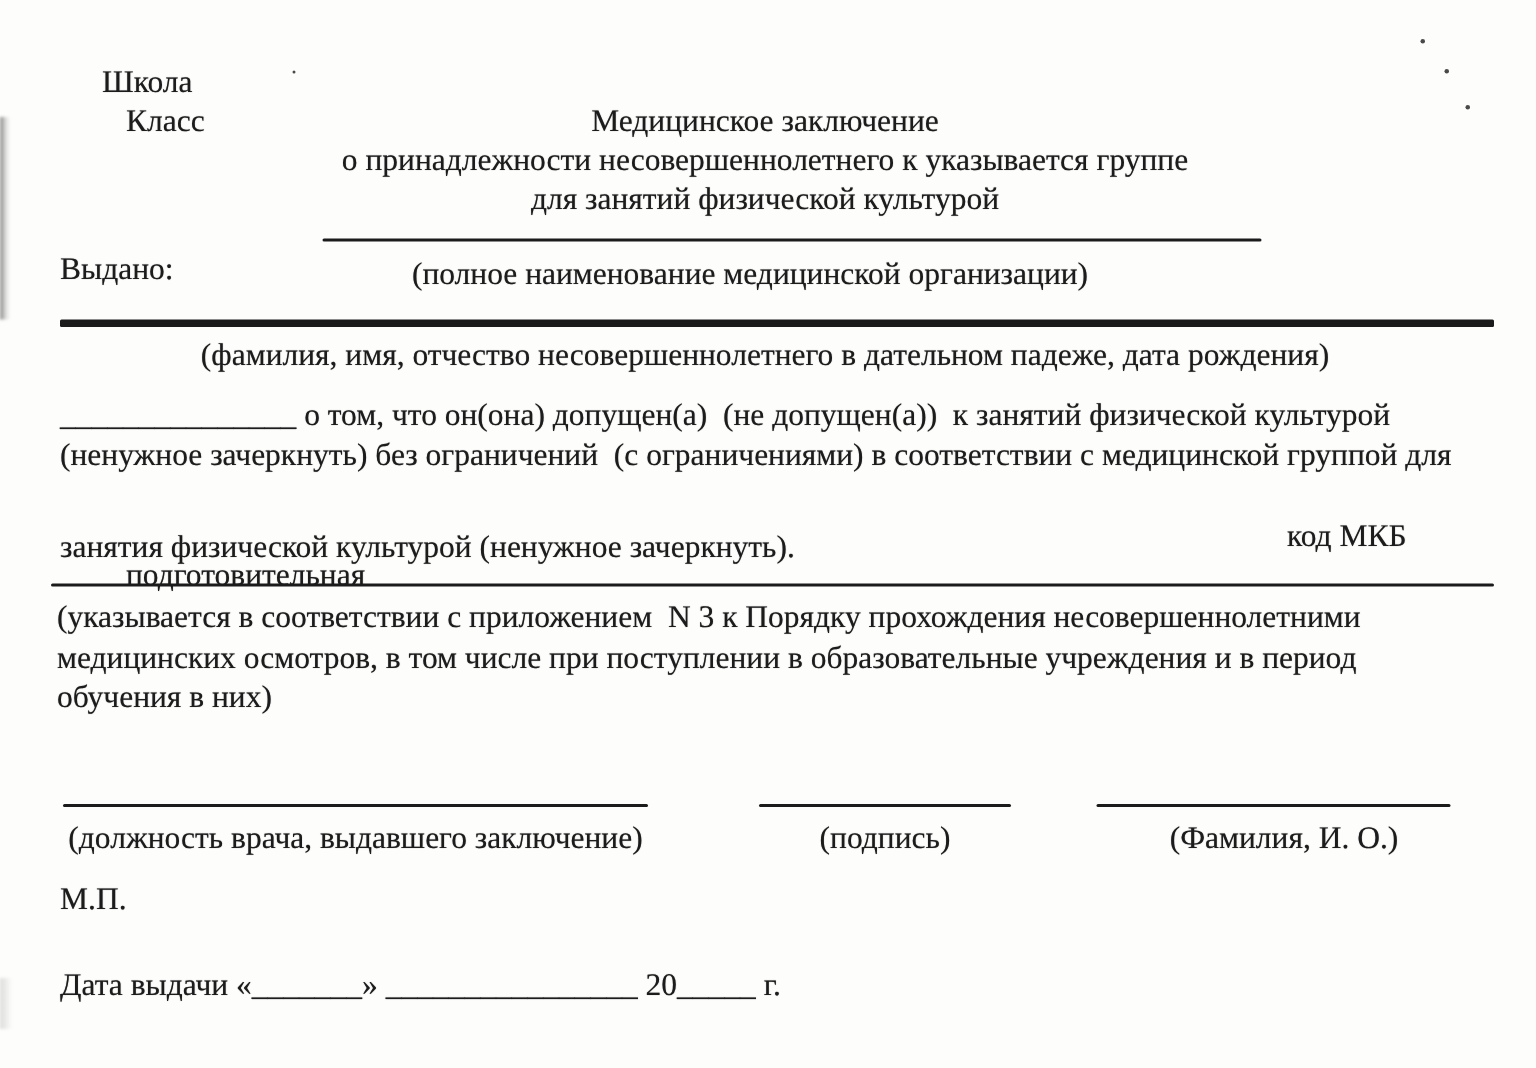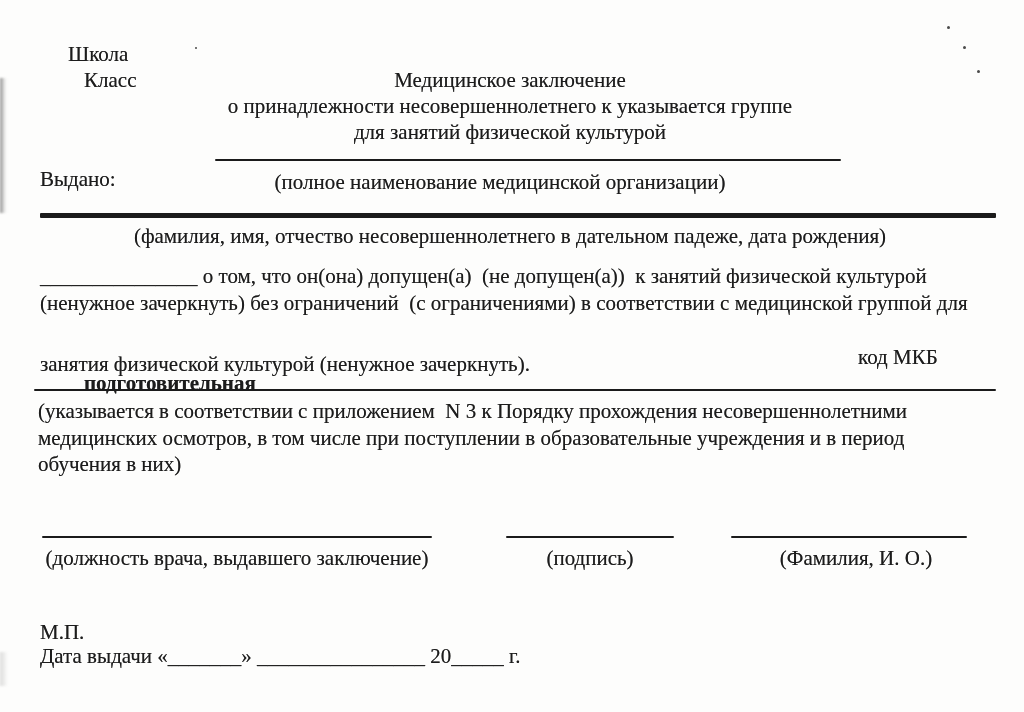--- a/index.html
+++ b/index.html
@@ -7,21 +7,21 @@
     position:relative;width:1024px;height:712px;overflow:hidden;
     background:#fdfdfc;
     font-family:"Liberation Serif","DejaVu Serif",serif;
     color:#1c1c1c;
   }
   .t{
     position:absolute;font-size:21px;line-height:24px;white-space:pre;
     text-shadow:0 0 0.6px rgba(25,25,25,.6);
   }
   .ctr{left:0;width:1020px;text-align:center;}
-  .b{font-weight:bold;}
+  .b{font-weight:normal;}
   .rule{position:absolute;background:#1b1b1b;border-radius:1px;}
   .speck{position:absolute;background:#4a4a4a;border-radius:50%;}
   .edge-shadow{
     position:absolute;left:0;top:78px;width:7px;height:135px;
     background:linear-gradient(to right,rgba(40,40,40,.55),rgba(120,120,120,.18) 60%,rgba(160,160,160,0));
     filter:blur(1px);
   }
   .edge-smudge{
     position:absolute;left:0;top:652px;width:8px;height:34px;
     background:linear-gradient(to right,rgba(120,120,120,.25),rgba(170,170,170,0));
@@ -69,16 +69,16 @@
   <div class="t" style="left:38px;top:452px;">обучения в них)</div>
 
   <div class="rule" style="left:42px;top:536px;width:390px;height:2px;"></div>
   <div class="rule" style="left:506px;top:536px;width:168px;height:2px;"></div>
   <div class="rule" style="left:731px;top:536px;width:236px;height:2px;"></div>
 
   <div class="t" style="left:20px;top:546px;width:434px;text-align:center;">(должность врача, выдавшего заключение)</div>
   <div class="t" style="left:506px;top:546px;width:168px;text-align:center;">(подпись)</div>
   <div class="t" style="left:731px;top:546px;width:250px;text-align:center;">(Фамилия, И. О.)</div>
 
-  <div class="t" style="left:40px;top:620px;">М.П.</div>
+  <div class="t" style="left:40px;top:587px;">М.П.</div>
   <div class="t" style="left:40px;top:644px;">Дата выдачи «_______» ________________ 20_____ г.</div>
 
 </div>
 
 </body></html>

